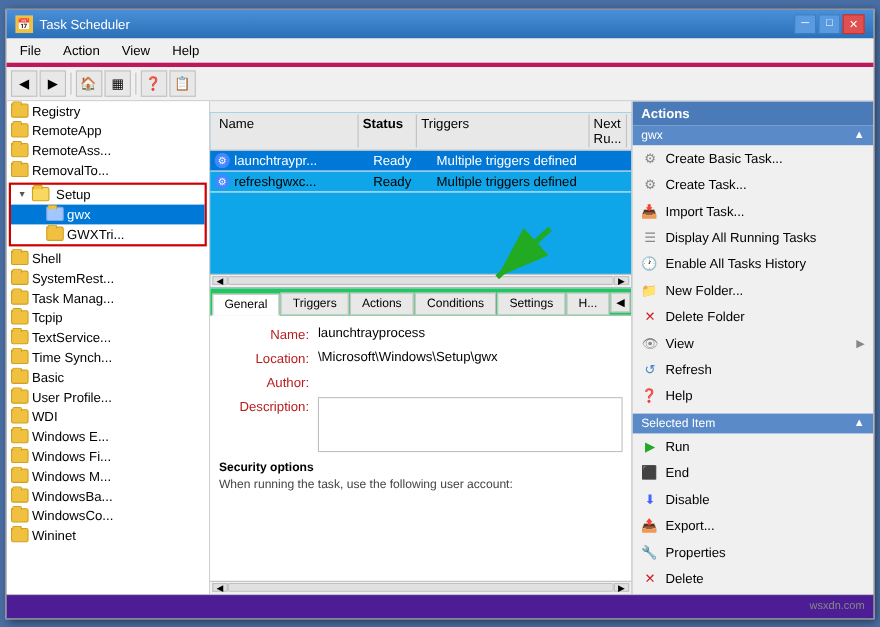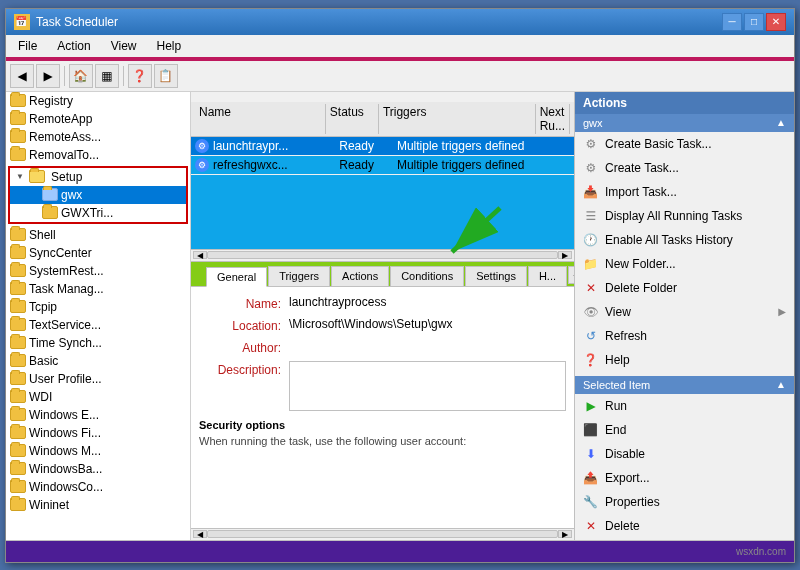--- a/index.html
+++ b/index.html
@@ -182,21 +182,21 @@
       padding: 2px 4px;
     }
     .col-header {
       font-size: 12px;
       font-weight: normal;
       padding: 1px 4px;
       cursor: pointer;
       border-right: 1px solid #c0c0c0;
     }
     .col-name { width: 150px; }
-    .col-status { width: 60px; }
+    .col-status { width: 60px; font-weight: bold; }
     .col-triggers { width: 180px; }
     .col-nextrun { flex: 1; }
     .task-rows { overflow-y: auto; flex: 1; }
     .task-row {
       display: flex;
       align-items: center;
       padding: 2px 4px;
       border-bottom: 1px solid #f0f0f0;
       cursor: pointer;
     }
@@ -233,25 +233,25 @@
       border-radius: 2px;
     }
     .details-panel {
       flex: 1;
       background: white;
       display: flex;
       flex-direction: column;
       overflow: hidden;
     }
     .tabs-bar {
-      background: #84cc16;
+      background: #22c55e;
       border-bottom: 1px solid #c0c0c0;
       display: flex;
       padding-top: 4px;
-      padding-left: 15px;
+      padding-left: 2px;
       gap: 1px;
     }
     .tab {
       padding: 3px 10px;
       border: 1px solid #c0c0c0;
       border-bottom: none;
       background: #e8e8e8;
       cursor: pointer;
       font-size: 11px;
     }
@@ -461,24 +461,20 @@
           <div class="folder-icon"></div>
           <span>GWXTri...</span>
         </div>
       </div>
       <div class="sidebar-item indent1">
         <div class="folder-icon"></div>
         <span>Shell</span>
       </div>
       <div class="sidebar-item indent1">
         <div class="folder-icon"></div>
-        <span>SyncCenter</span>
-      </div>
-      <div class="sidebar-item indent1">
-        <div class="folder-icon"></div>
         <span>SystemRest...</span>
       </div>
       <div class="sidebar-item indent1">
         <div class="folder-icon"></div>
         <span>Task Manag...</span>
       </div>
       <div class="sidebar-item indent1">
         <div class="folder-icon"></div>
         <span>Tcpip</span>
       </div>

